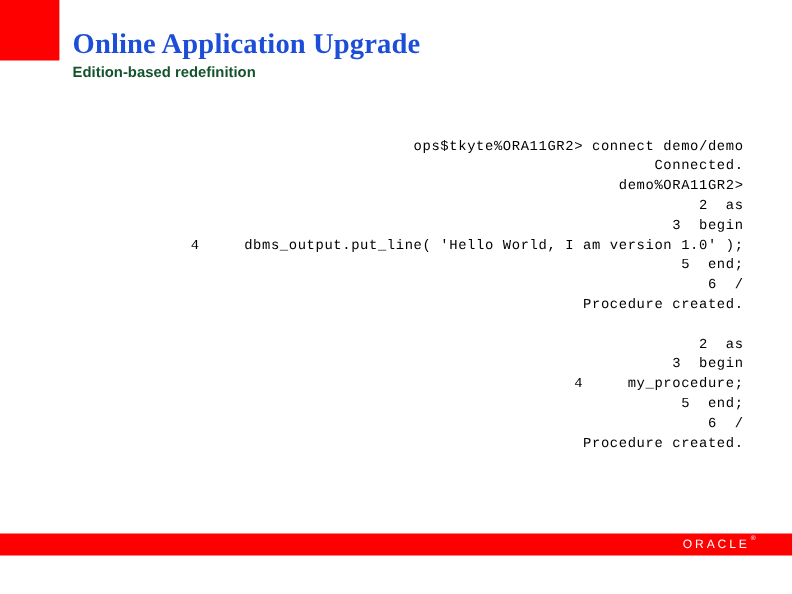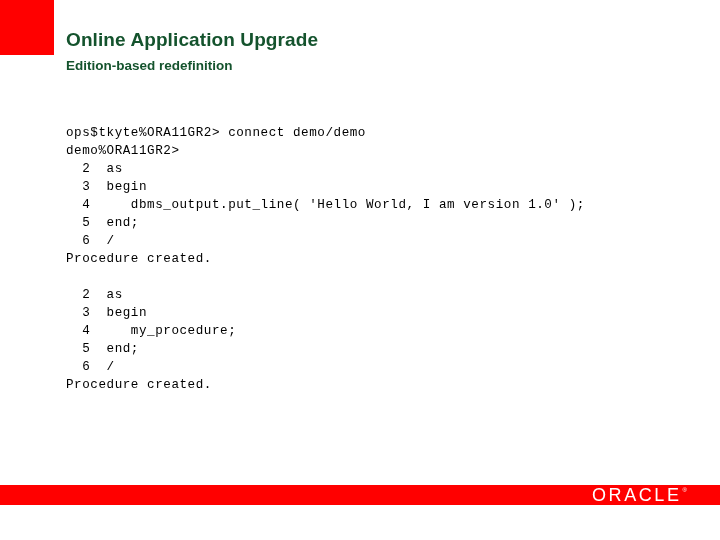--- a/index.html
+++ b/index.html
@@ -37,44 +37,45 @@
 
   
   .title-area {
     position: absolute;
     left: 66px;
     top: 28px;
     width: 620px;
   }
   .slide-title {
     margin: 0;
-    font-family: Liberation Sans, sans-serif;
-    font-size: 19px;
+    font-family: Liberation Serif, serif;
+    font-size: 26px;
     font-weight: bold;
-    color: #14532d;
+    color: #1d4ed8;
     letter-spacing: 0.1px;
     line-height: 24px;
     white-space: nowrap;
   }
   .slide-subtitle {
     margin: 6px 0 0 0;
     font-family: "Liberation Sans", sans-serif;
     font-size: 13.5px;
     font-weight: bold;
     color: #14532d;
     line-height: 16px;
     white-space: nowrap;
   }
 
   
   .terminal {
     position: absolute;
-    left: 66px;
+    left: 56px;
     top: 124px;
     width: 620px;
+    text-align: right;
   }
   .term-line {
     font-family: "Liberation Mono", "DejaVu Sans Mono", monospace;
     font-size: 12.6px;
     line-height: 18px;
     color: #000000;
     white-space: pre;
     letter-spacing: 0.55px;
     height: 18px;
   }
@@ -94,21 +95,21 @@
   .oracle-logo {
     position: absolute;
     right: 33px;
     top: 486px;
     height: 18px;
     display: flex;
     align-items: center;
   }
   .oracle-logo .wordmark {
     font-family: "Liberation Sans", sans-serif;
-    font-size: 18px;
+    font-size: 11px;
     font-weight: normal;
     letter-spacing: 2.6px;
     color: #ffffff;
     line-height: 16px;
   }
   .oracle-logo .regmark {
     font-family: "Liberation Sans", sans-serif;
     font-size: 6px;
     color: #ffffff;
     line-height: 6px;
@@ -124,20 +125,21 @@
 
   <div class="corner-block"></div>
 
   <div class="title-area">
     <h1 class="slide-title">Online Application Upgrade</h1>
     <h2 class="slide-subtitle">Edition-based redefinition</h2>
   </div>
 
   <div class="terminal">
     <div class="term-line">ops$tkyte%ORA11GR2&gt; connect demo/demo</div>
+    <div class="term-line">Connected.</div>
     <div class="term-line">demo%ORA11GR2&gt;</div>
     <div class="term-line">  2  as</div>
     <div class="term-line">  3  begin</div>
     <div class="term-line">  4     dbms_output.put_line( 'Hello World, I am version 1.0' );</div>
     <div class="term-line">  5  end;</div>
     <div class="term-line">  6  /</div>
     <div class="term-line">Procedure created.</div>
     <div class="term-line blank"></div>
     <div class="term-line">  2  as</div>
     <div class="term-line">  3  begin</div>

